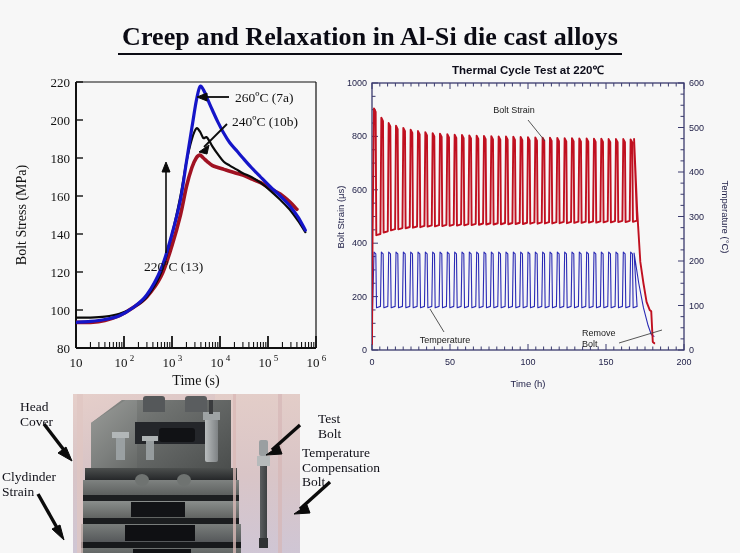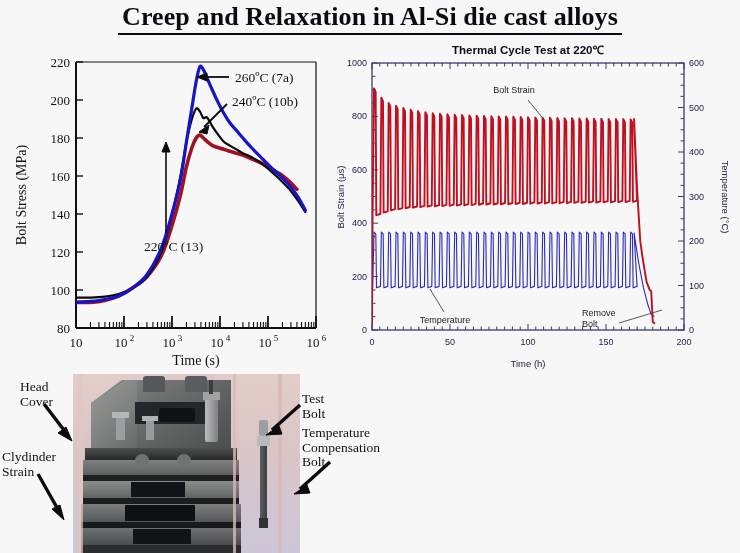--- a/index.html
+++ b/index.html
@@ -3,21 +3,21 @@
 <meta charset="utf-8">
 <style>
   html,body{margin:0;padding:0;}
   body{
     width:740px;height:553px;
     background:#f7f7f7;
     font-family:"Liberation Serif", serif;
     position:relative;
     overflow:hidden;
   }
-  .page{position:absolute;inset:0;}
+  .page{position:absolute;inset:0;margin-top:20px;}
 
   
   #title-bar{
     position:absolute;left:0;top:2px;width:740px;
     text-align:center;
   }
   #page-title{
     display:inline-block;
     font-family:"Liberation Serif", serif;
     font-weight:bold;
@@ -54,21 +54,21 @@
   .callout-text{
     position:absolute;
     font-family:"Liberation Serif",serif;
     font-size:13.5px;
     line-height:1.08;
     color:#101018;
     white-space:pre-line;
   }
   #callout-head-cover{left:20px;top:8px;}
   #callout-cylinder-block{left:2px;top:78px;}
-  #callout-test-bolt{left:302px;top:20px;}
+  #callout-test-bolt{left:318px;top:20px;}
   #callout-temp-comp-bolt{left:302px;top:54px;}
   .arrow-layer{position:absolute;left:0;top:0;width:400px;height:181px;pointer-events:none;}
 </style>
 </head>
 <body>
 
 <div class="page">
 
   <div id="title-bar">
     <span id="page-title">Creep and Relaxation in Al-Si die cast alloys</span>

